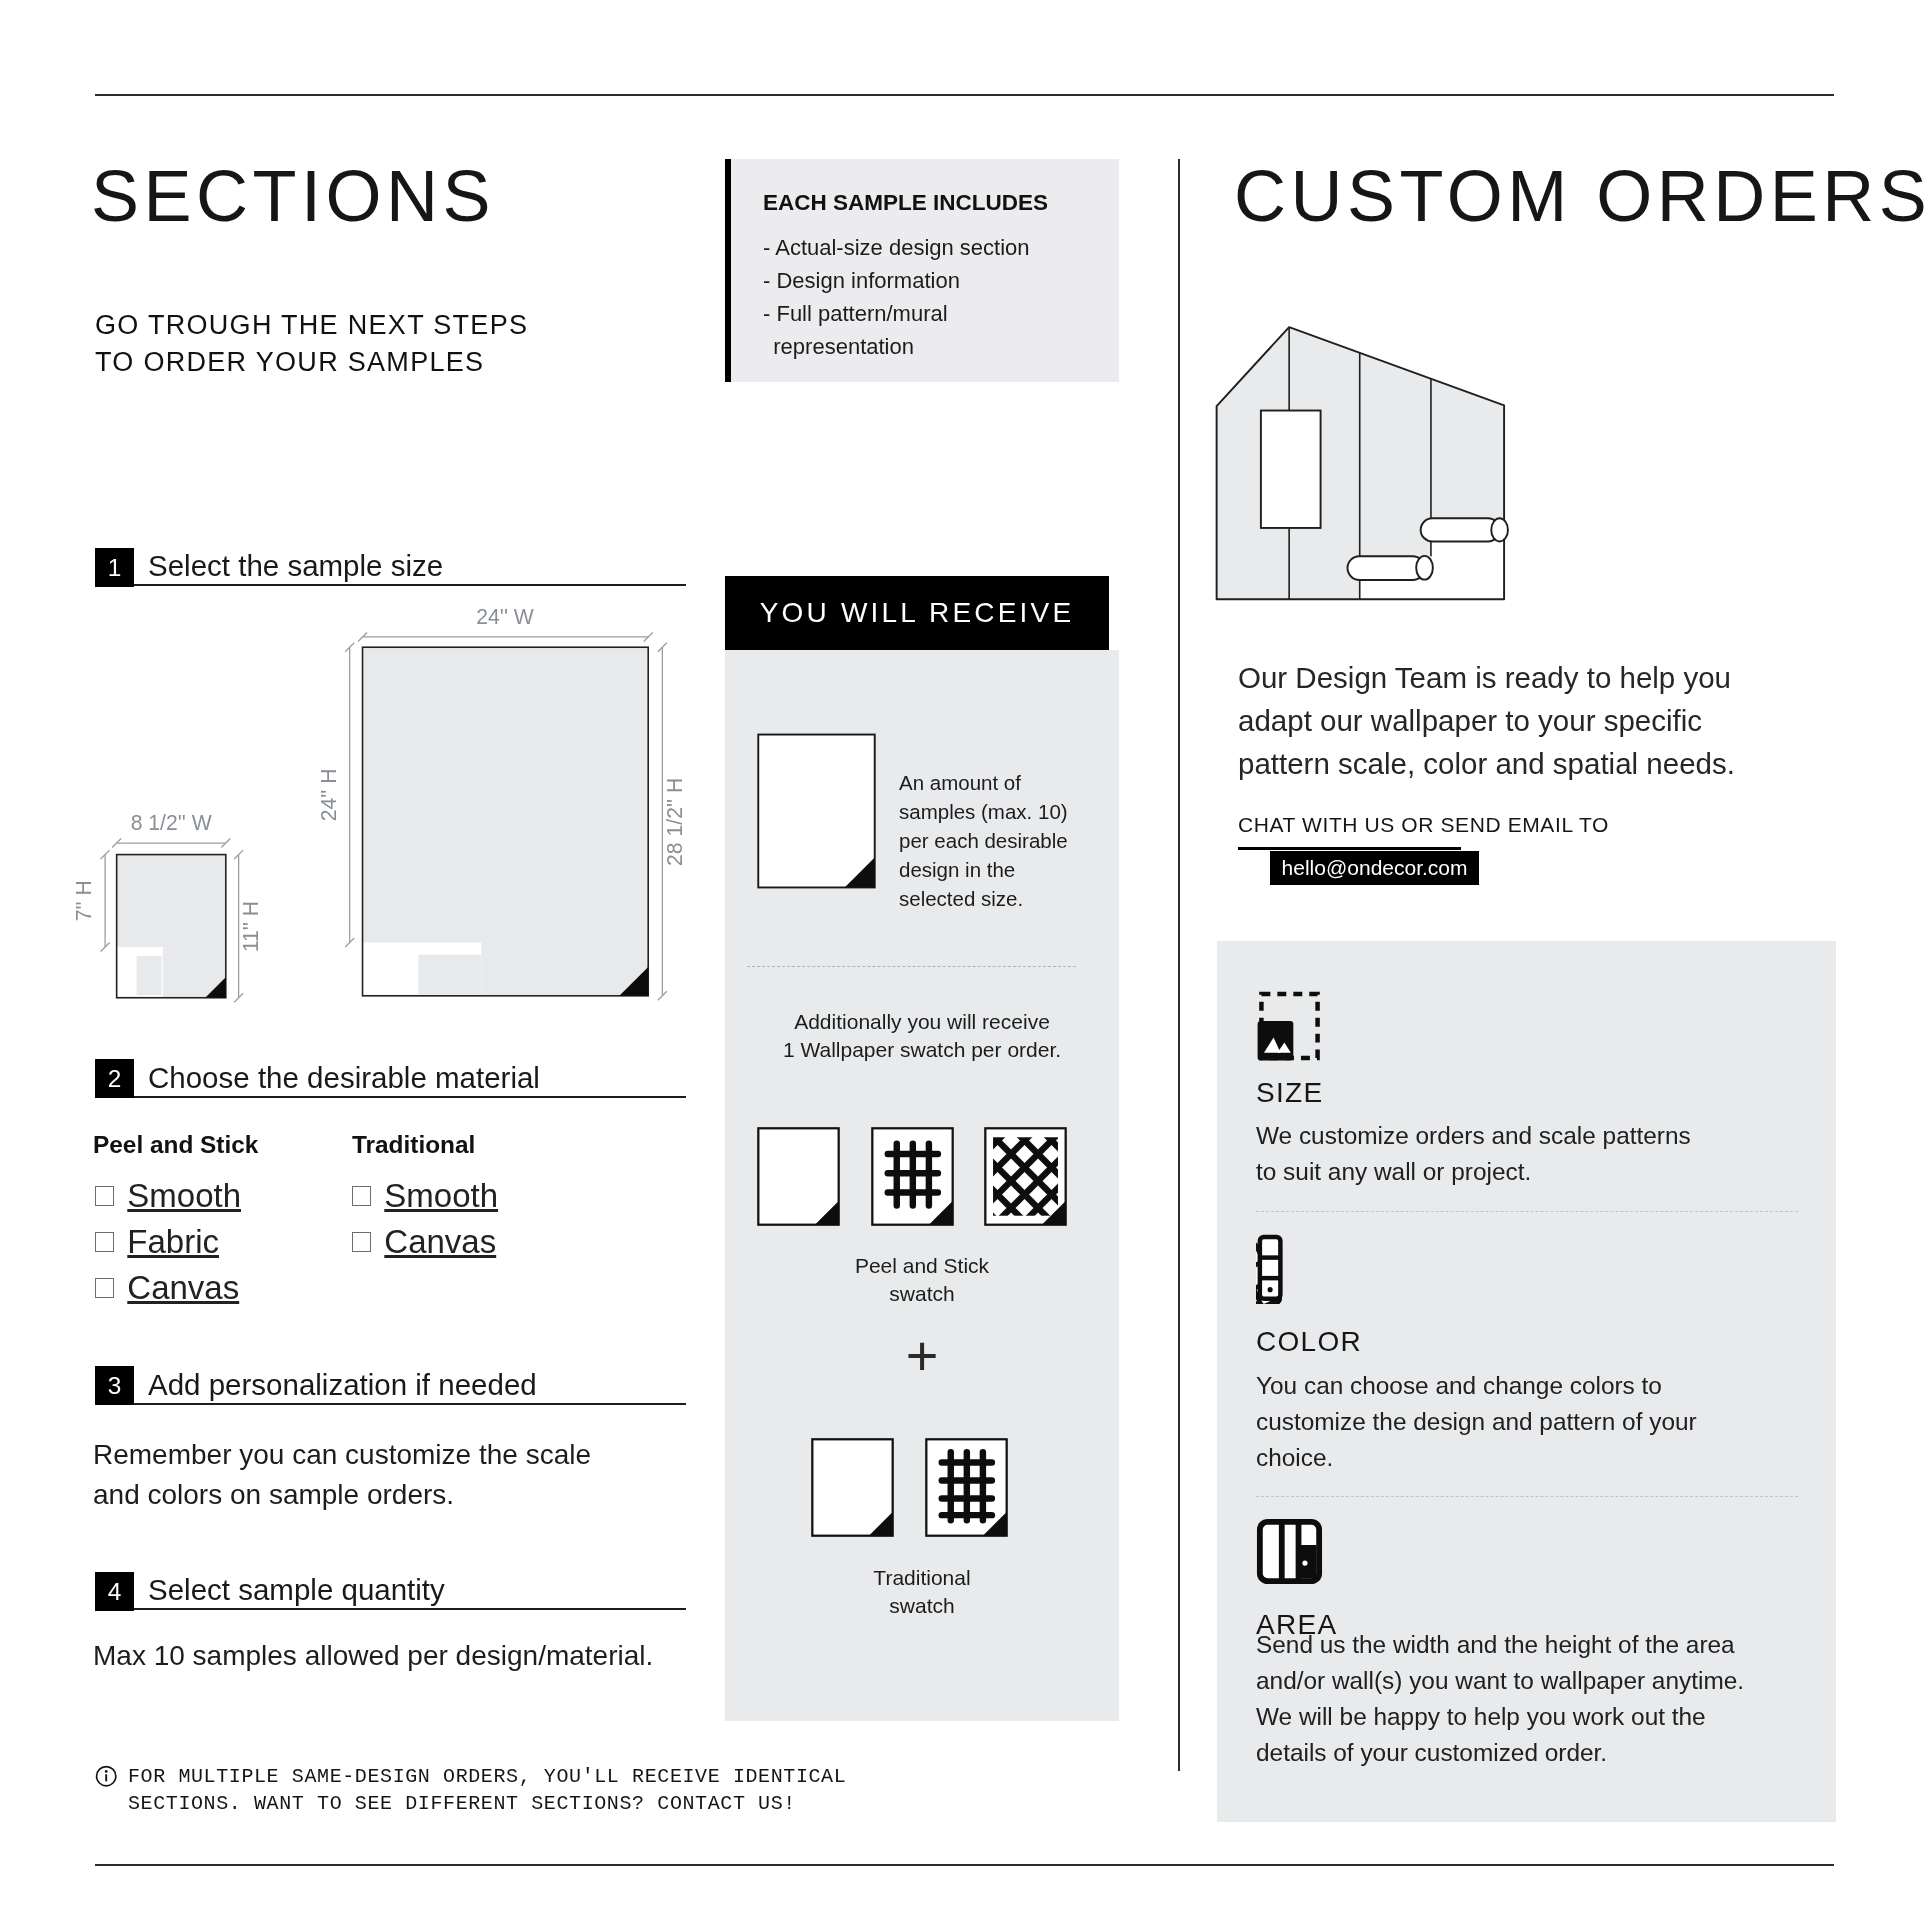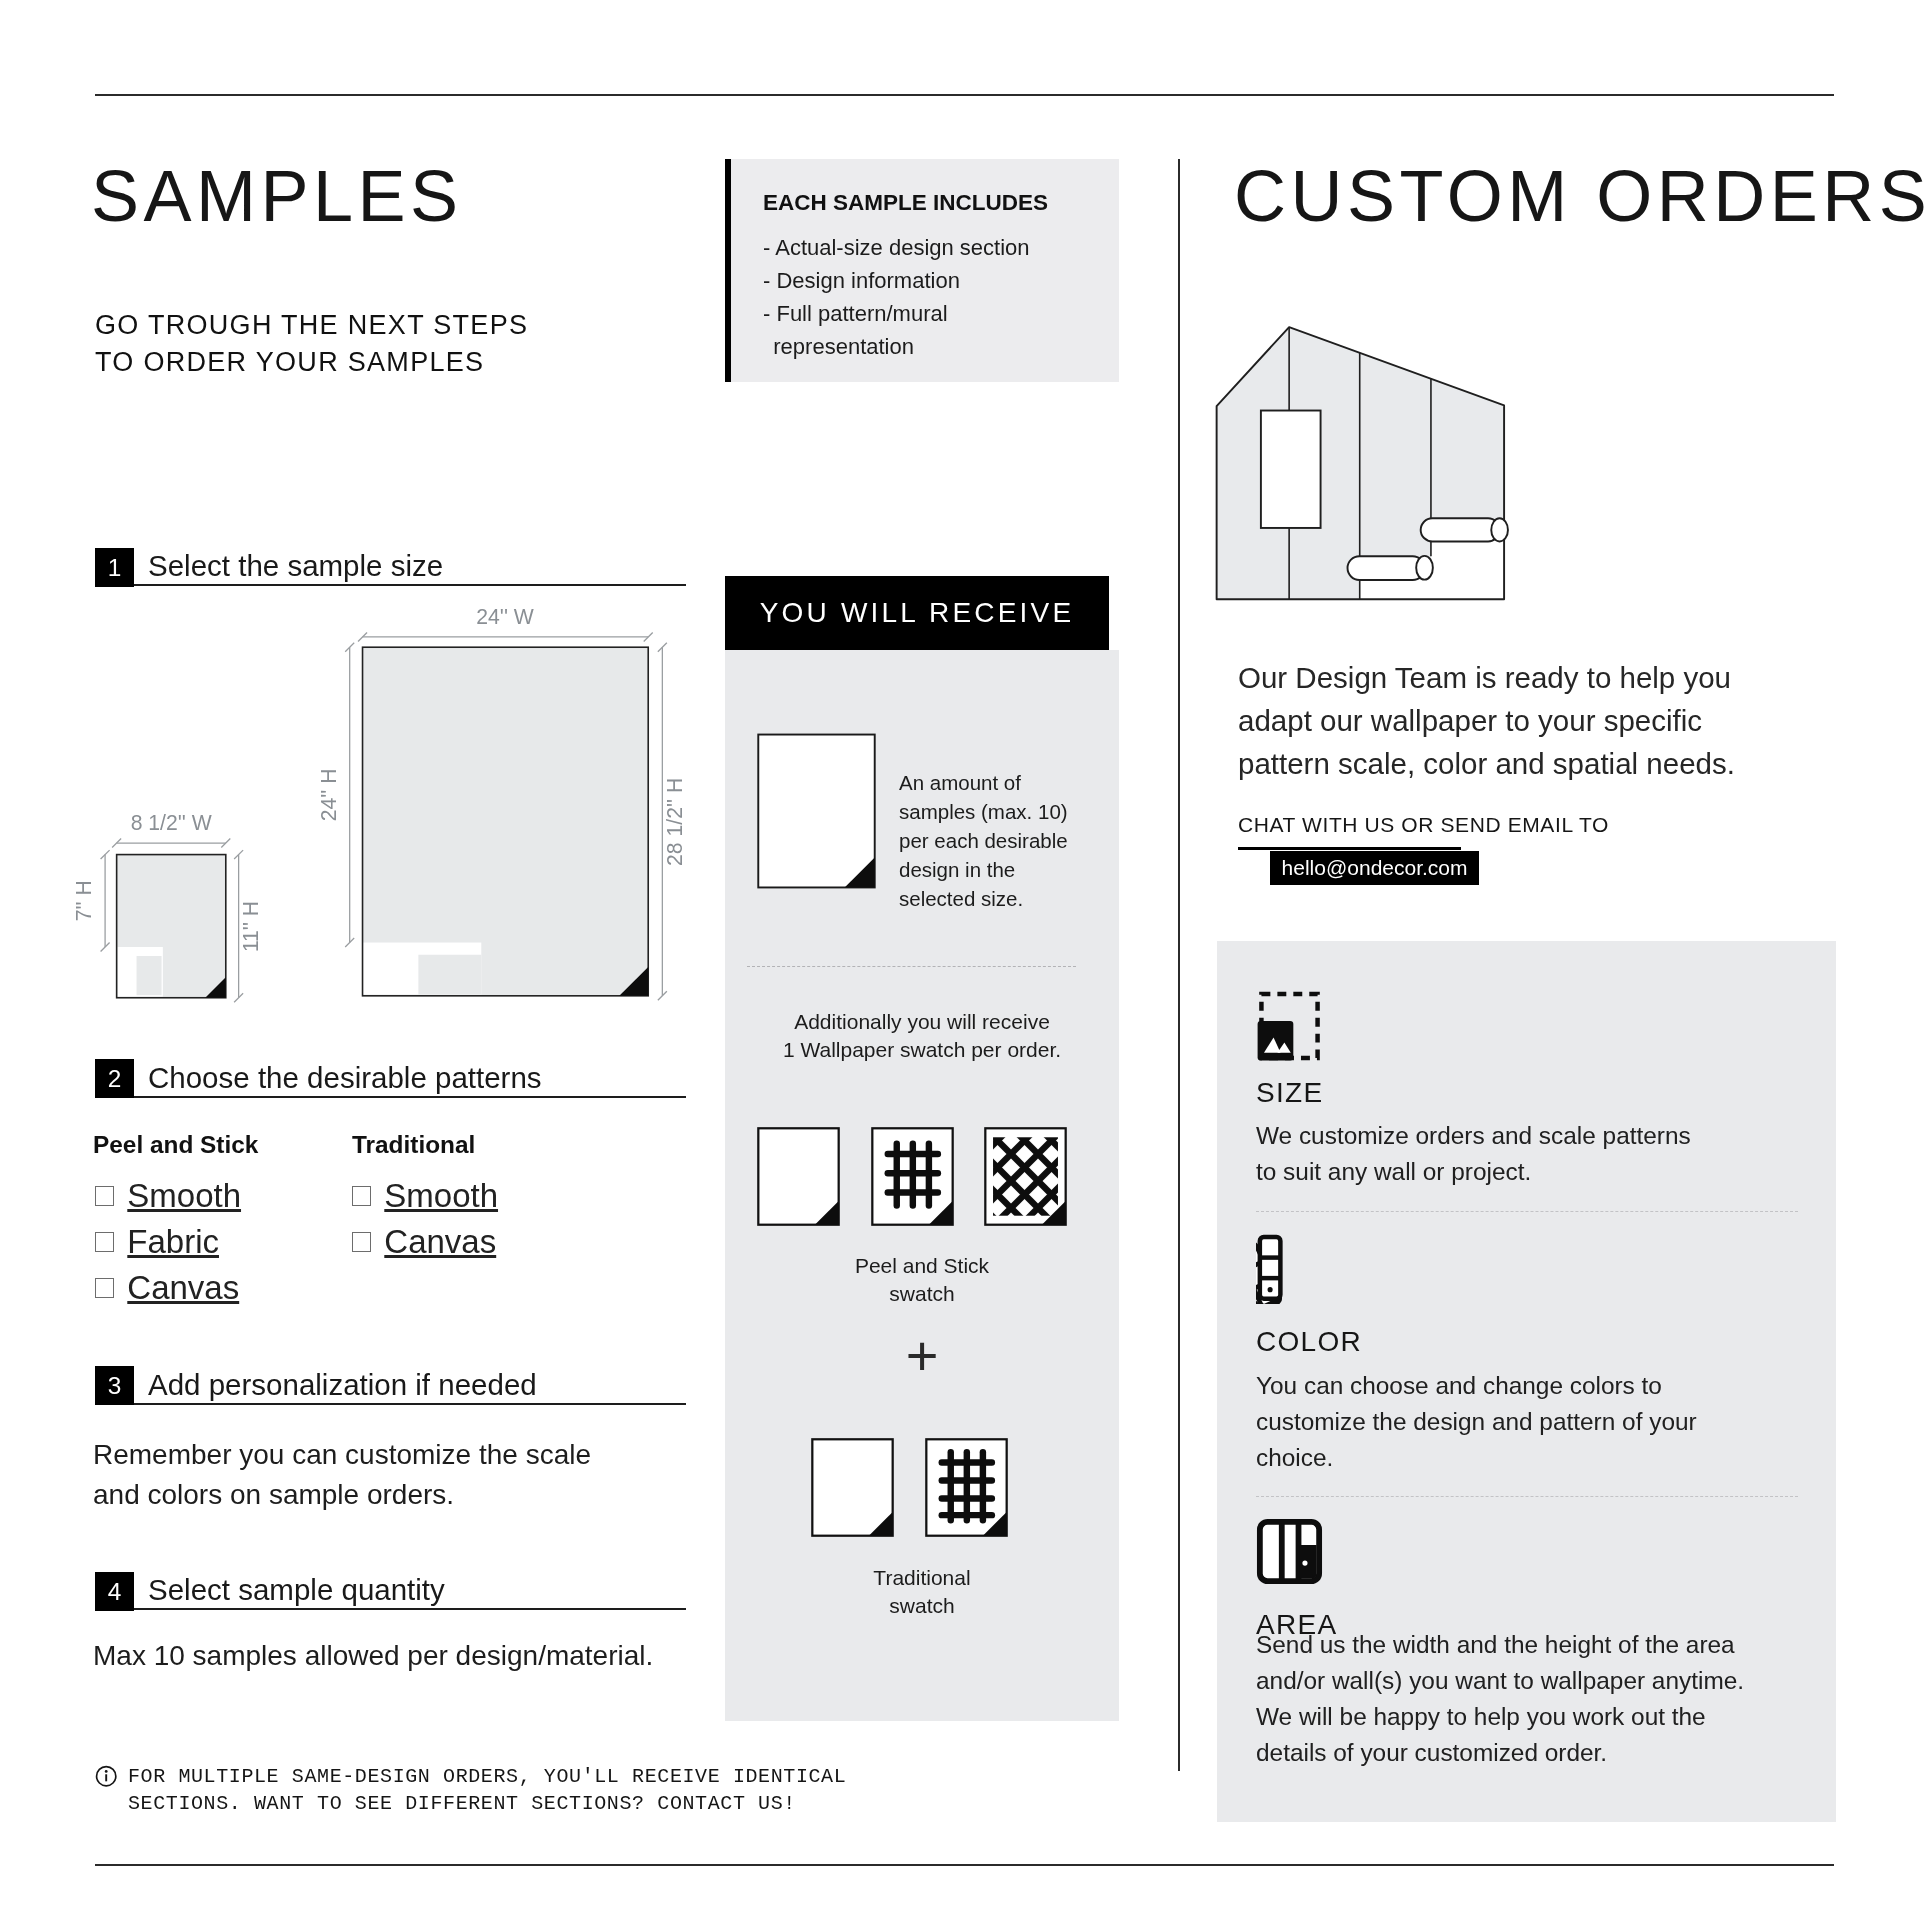--- a/index.html
+++ b/index.html
@@ -43,21 +43,21 @@
   .plus{position:absolute;left:725px;width:394px;text-align:center;font-size:56px;font-weight:300;color:#2a2a2a;}
   svg text{font-family:"Liberation Sans", sans-serif;}
 </style>
 </head>
 <body>
 
 <div class="rule" style="left:95px;top:94px;width:1739px;"></div>
 <div class="rule" style="left:95px;top:1864px;width:1739px;"></div>
 <div class="abs" style="left:1178px;top:159px;width:1.9px;height:1612px;background:#2b2b2b;"></div>
 
-<div class="abs h1" style="left:91px;top:155px;">SAMPLES</div>
+<div class="abs h1" style="left:91px;top:155px;">SECTIONS</div>
 
 <div class="abs intro" style="left:95px;top:307px;">
   <div>GO TROUGH THE NEXT STEPS</div>
   <div>TO ORDER YOUR SAMPLES</div>
 </div>
 
 <div class="inc-box">
   <div class="inc-title">EACH SAMPLE INCLUDES</div>
   <div class="abs inc-items" style="left:32px;top:72px;">
     <div>- Actual-size design section</div>
@@ -108,21 +108,21 @@
     <text x="523" y="1238" text-anchor="middle" transform="rotate(-90 523 1238)">24'' H</text>
     <text x="1062" y="1280" text-anchor="middle" transform="rotate(-90 1062 1280)">28 1/2'' H</text>
     <text x="267" y="1293" text-anchor="middle">8 1/2'' W</text>
     <text x="142" y="1403" text-anchor="middle" transform="rotate(-90 142 1403)">7'' H</text>
     <text x="402" y="1443" text-anchor="middle" transform="rotate(-90 402 1443)">11'' H</text>
   </g>
 </svg>
 
 <div class="step-rule" style="left:95px;top:1096px;width:591px;"></div>
 <div class="step-num" style="left:95px;top:1059px;">2</div>
-<div class="step-label" style="left:148px;top:1061px;">Choose the desirable patterns</div>
+<div class="step-label" style="left:148px;top:1061px;">Choose the desirable material</div>
 
 <div class="bold-h" style="left:93px;top:1131px;">Peel and Stick</div>
 <div class="bold-h" style="left:352px;top:1131px;">Traditional</div>
 
 <div class="chk-row" style="left:95px;top:1177px;">
   <span class="chk"></span>
   <span class="chk-label">Smooth</span>
 </div>
 <div class="chk-row" style="left:95px;top:1223px;">
   <span class="chk"></span>

